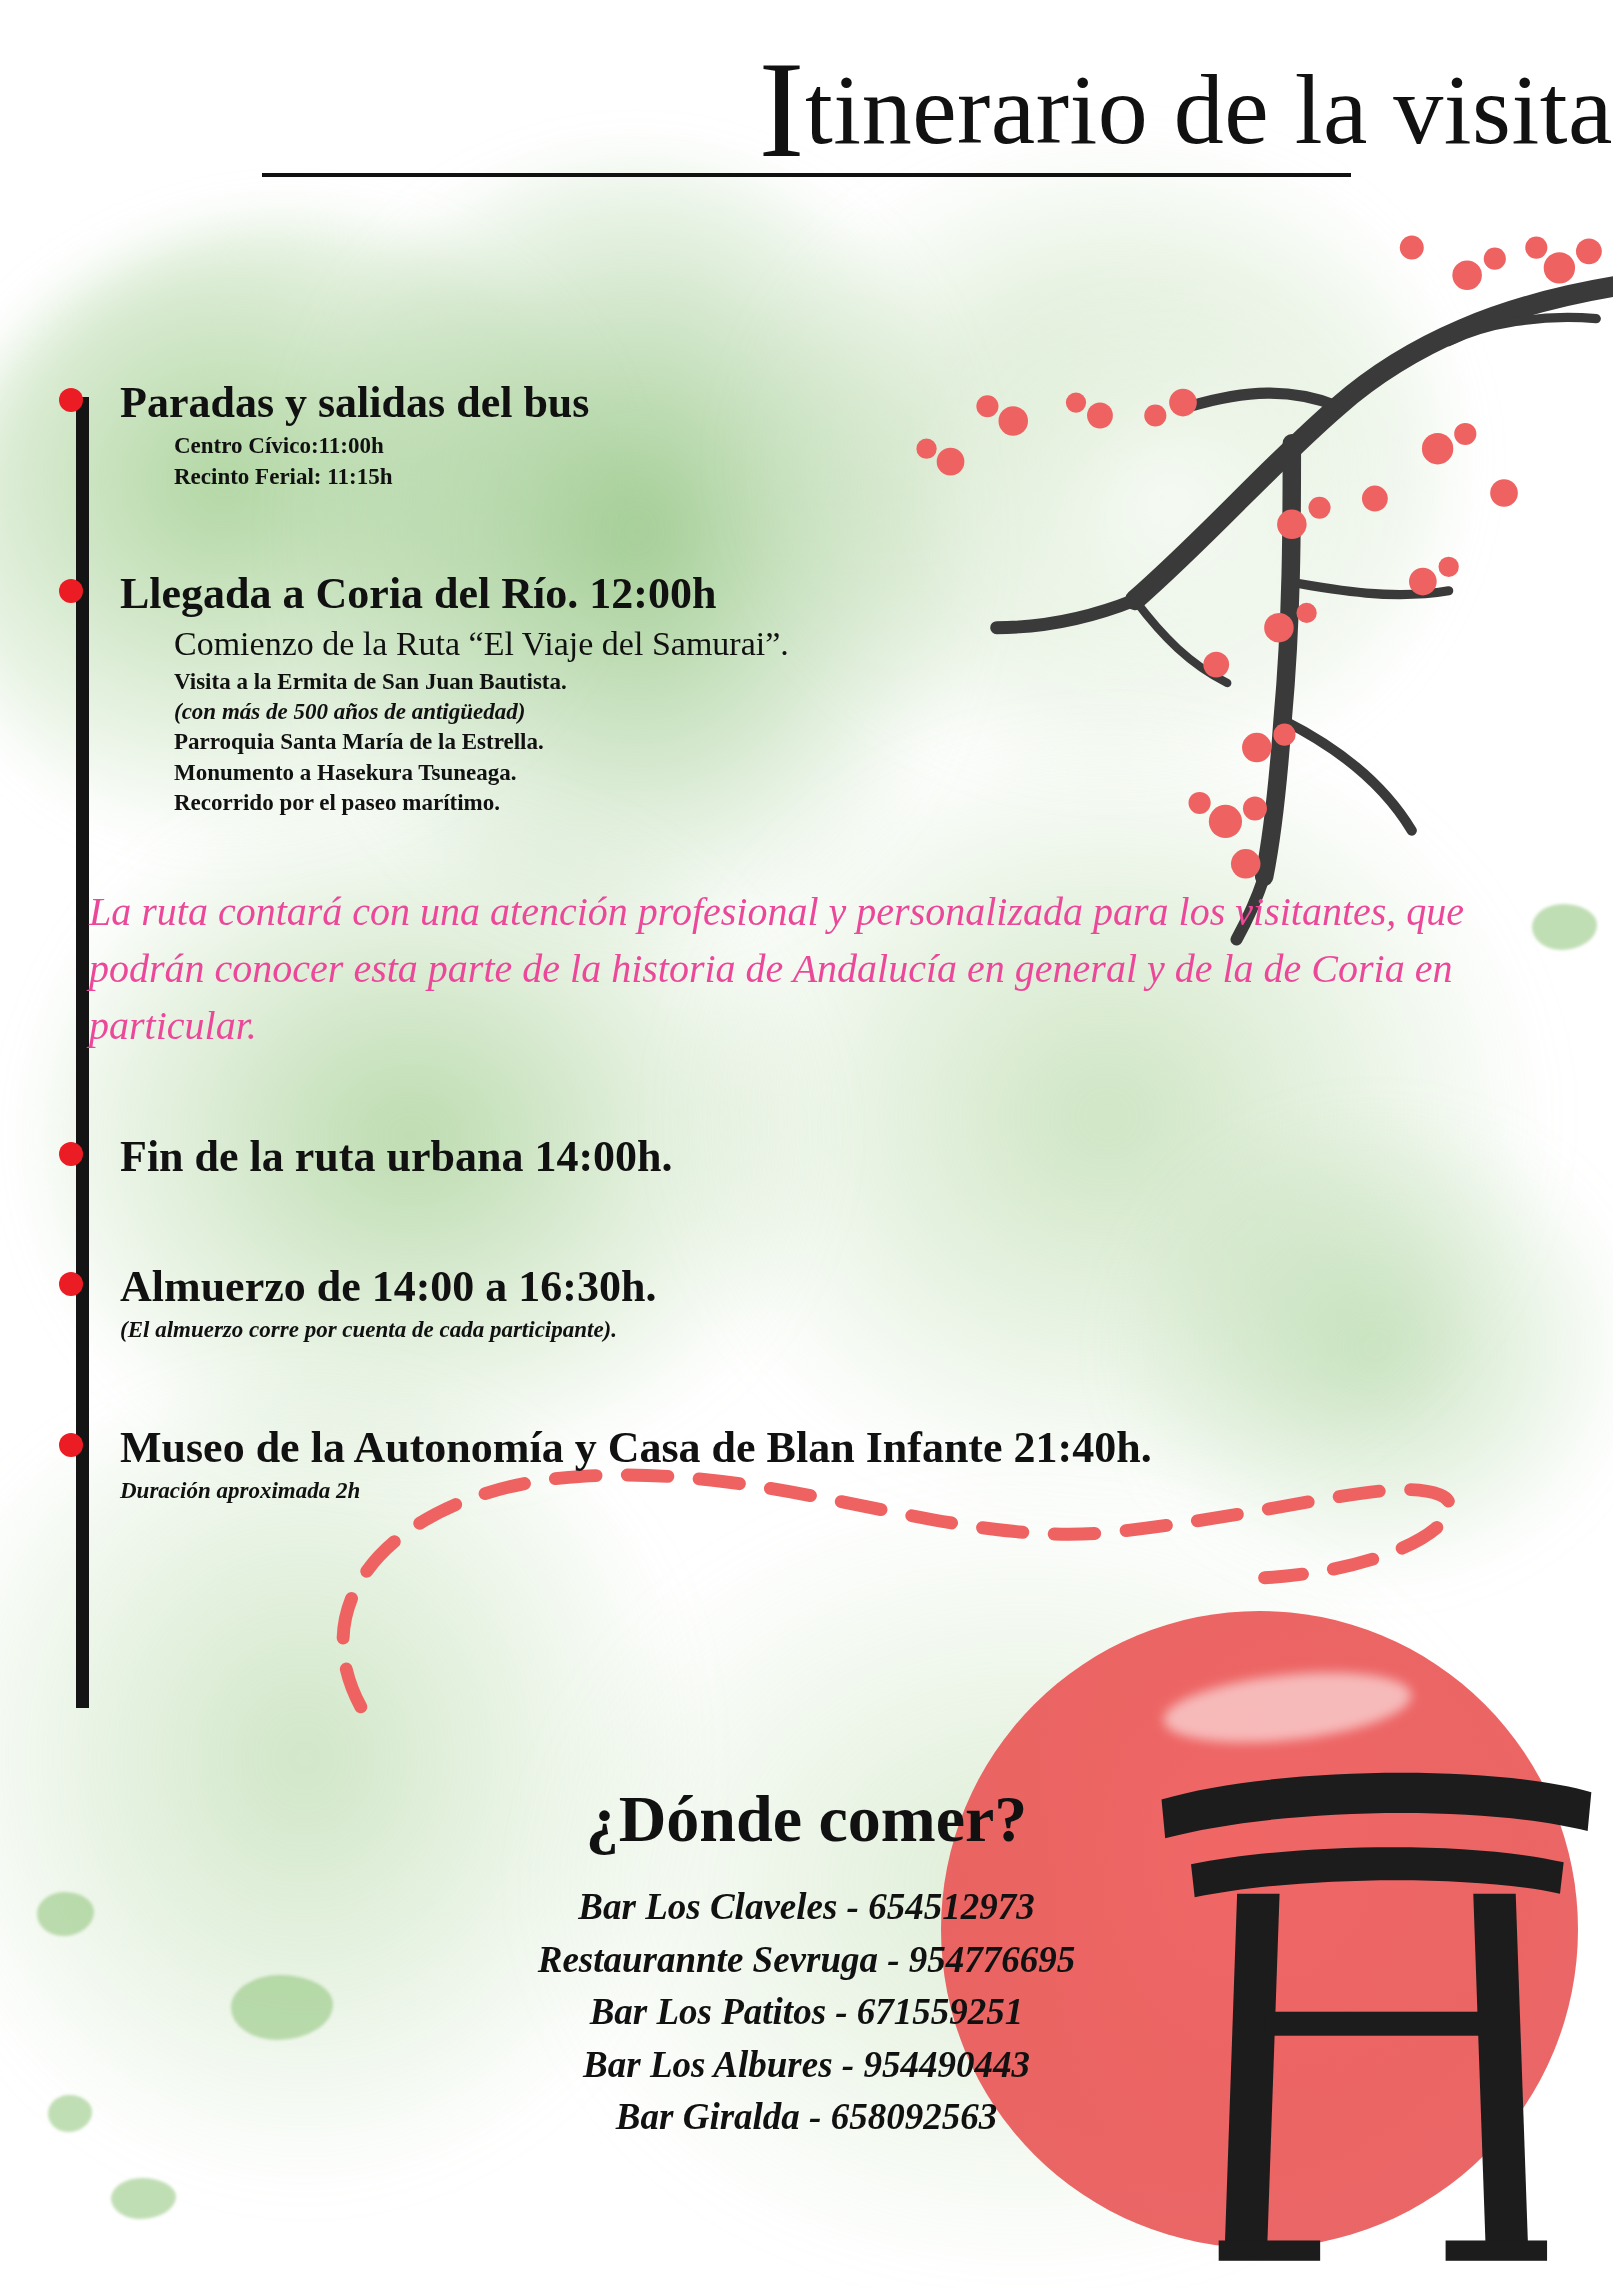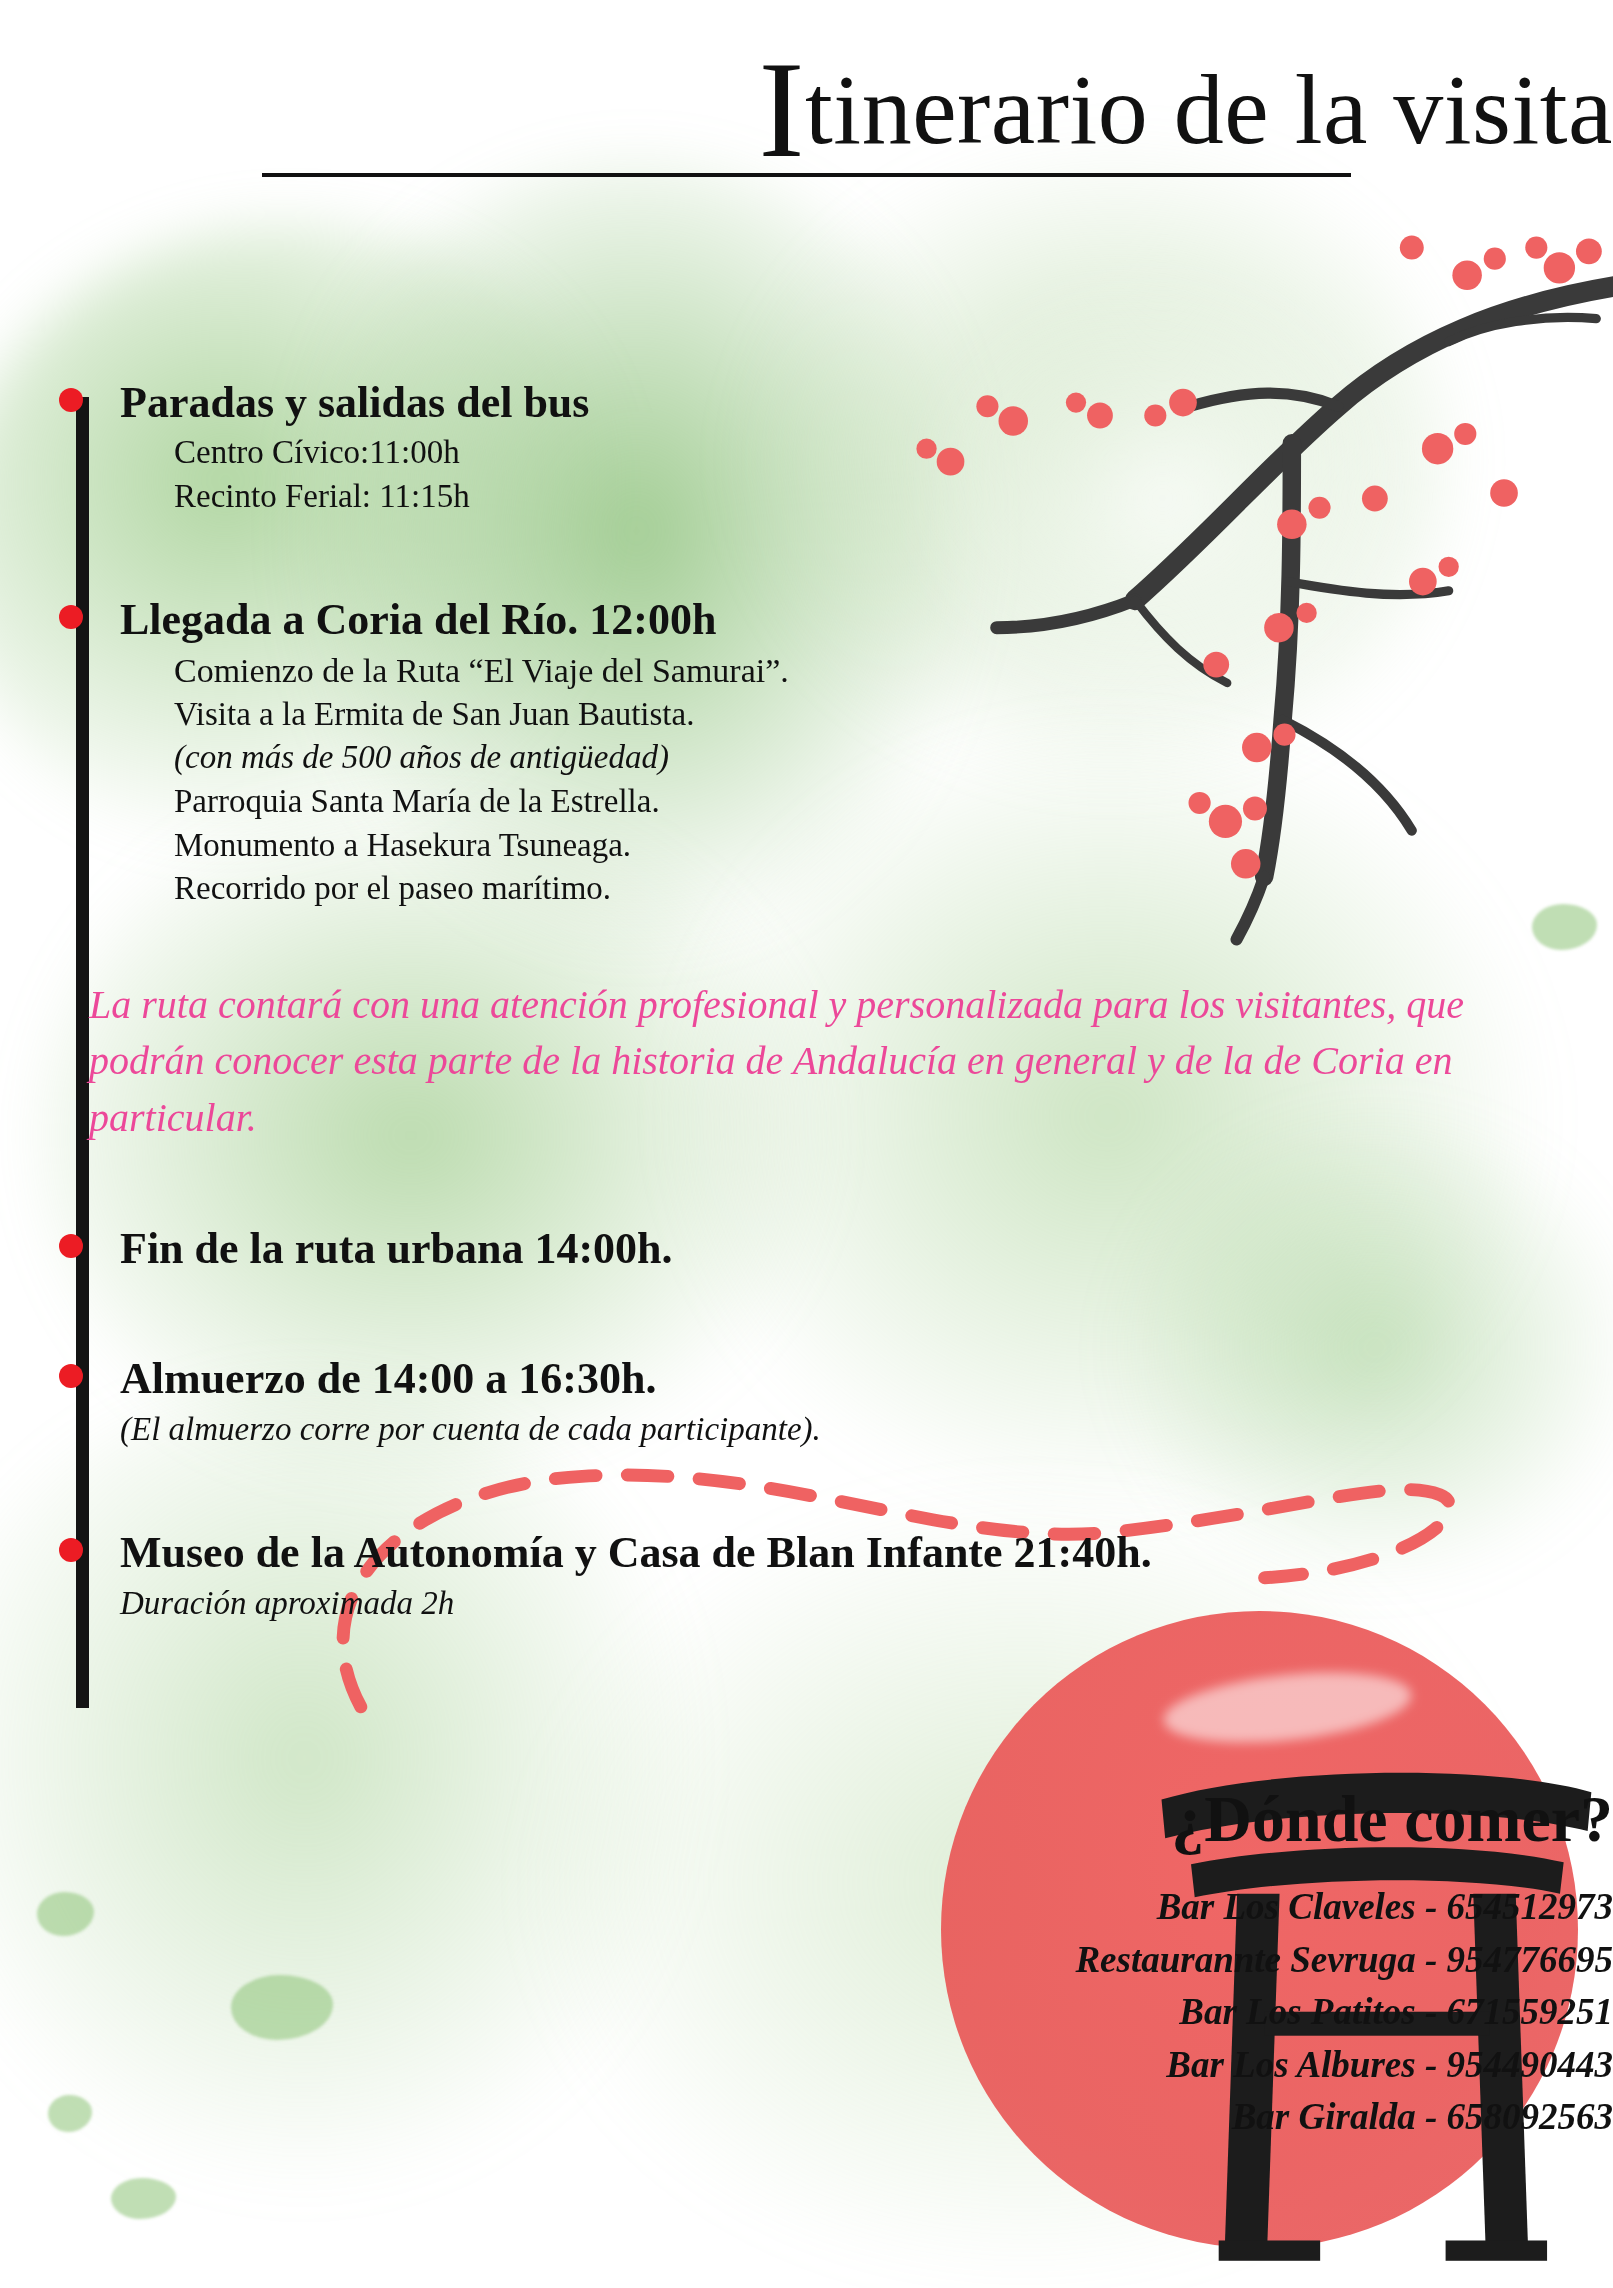--- a/index.html
+++ b/index.html
@@ -62,38 +62,38 @@
     background-repeat:repeat-y;
   }
 
   
   .content{position:absolute;left:59px;top:367px;width:1403px;}
   .item{position:relative;margin-bottom:0;}
   .dot{position:absolute;left:0px;top:13px;width:24px;height:24px;border-radius:50%;background:#ec1c24;}
   .itxt{margin-left:61px;}
   .h{font-size:44px;font-weight:bold;color:#111;line-height:1.28;margin-top:8px;}
   .sub{font-size:34px;font-weight:normal;color:#111;line-height:1.3;margin-left:54px;}
-  .p{font-size:33px;color:#111;line-height:1.32;}
+  .p{font-size:23px;color:#111;line-height:1.32;font-weight:bold;}
   .p.indent{margin-left:54px;}
   .it{font-style:italic;}
   .gap-l{height:66px;}
 
   .para{margin-left:30px;font-size:40px;font-style:italic;color:#ec4899;line-height:1.42;width:1384px;}
 
   
   .curve{position:absolute;left:305px;top:1421px;width:1163px;height:332px;}
 
   
   .branch{position:absolute;left:858px;top:231px;width:757px;height:738px;}
 
   
   .torii{position:absolute;left:1154px;top:1735px;width:443px;height:535px;}
 
   
-  .eat{position:absolute;left:0;top:1781px;width:1613px;text-align:right;}
+  .eat{position:absolute;left:0;top:1781px;width:1613px;text-align:center;}
   .eat-title{font-size:66px;font-weight:bold;color:#111;}
   .eat-list{margin-top:24px;}
   .eat-line{font-size:37px;font-weight:bold;color:#111;line-height:1.42;font-style:italic;}
 </style>
 </head>
 <body>
 
 <div class="bg">
   <div class="wc wc-a"></div>
   <div class="wc wc-b"></div>

